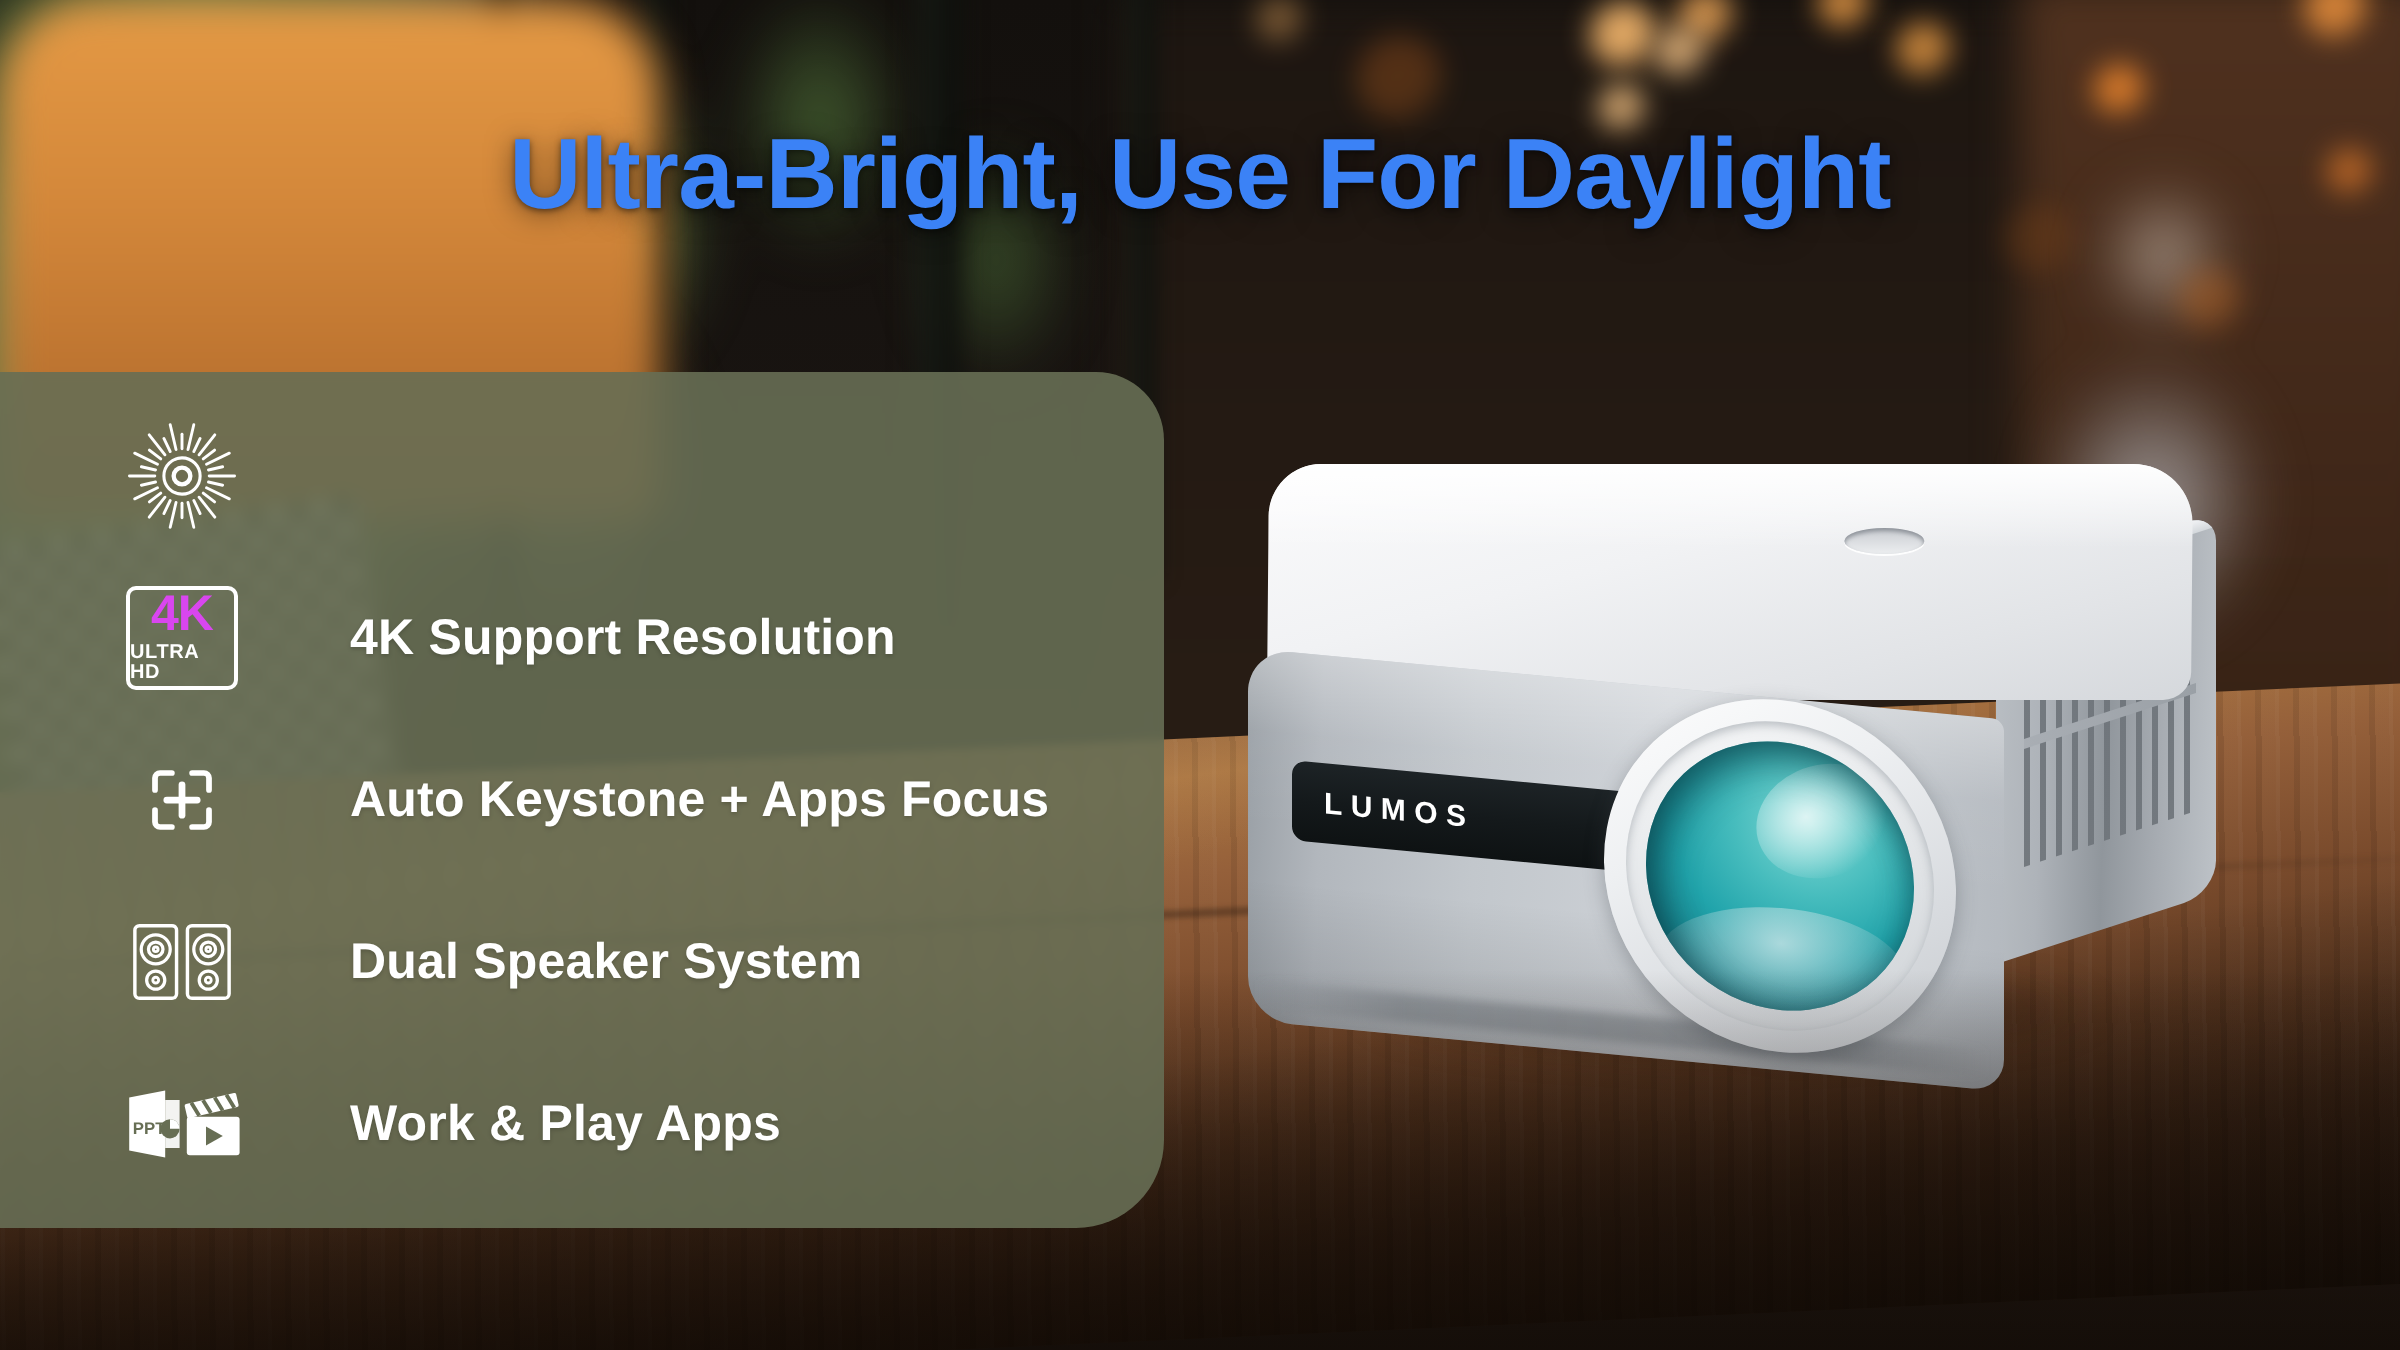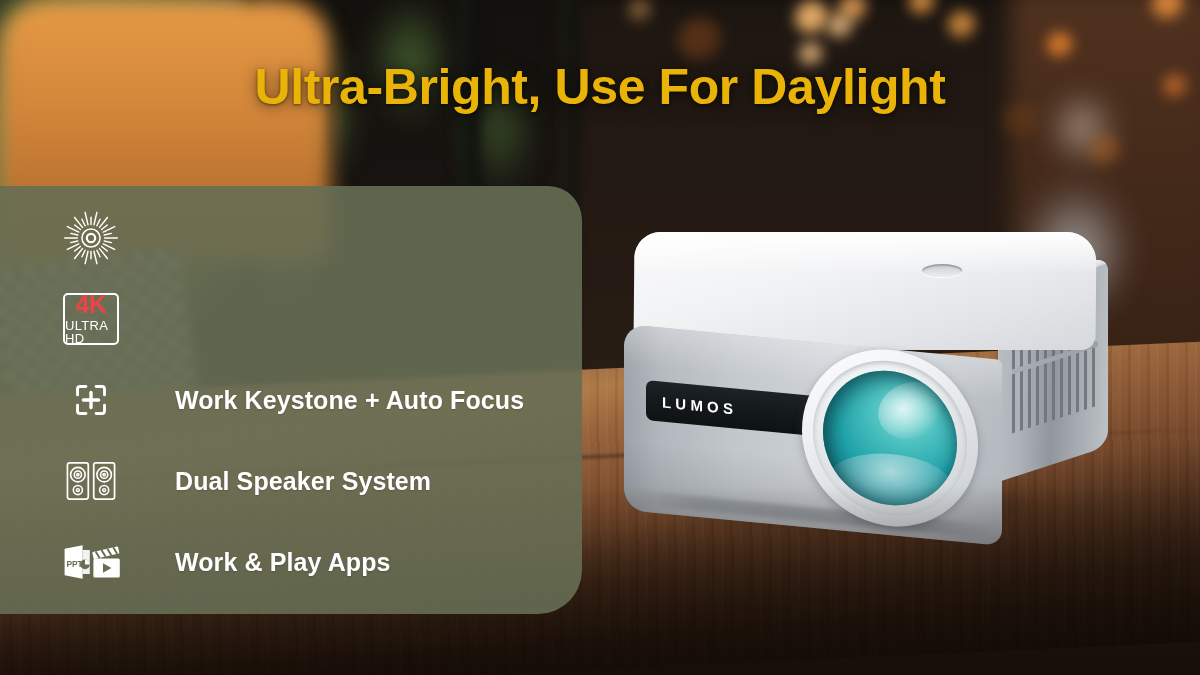--- a/index.html
+++ b/index.html
@@ -162,21 +162,21 @@
   }
 
   
   .headline {
     position: absolute;
     left: 0; top: 58px; width: 1200px;
     text-align: center;
     font-size: 50px;
     font-weight: 700;
     letter-spacing: -0.4px;
-    color: #eab308;
+    color: #3b82f6;
     text-shadow: 0 2px 14px rgba(0,0,0,0.55), 0 1px 3px rgba(0,0,0,0.5);
     white-space: nowrap;
   }
 
   
   .feature-panel {
     position: absolute;
     left: -40px; top: 186px;
     width: 622px; height: 428px;
     background: rgba(103,110,84,0.90);
@@ -213,25 +213,25 @@
   
   .badge4k {
     width: 56px; height: 52px;
     border: 2.5px solid #ffffff;
     border-radius: 5px;
     display: flex; flex-direction: column;
     align-items: center; justify-content: center;
     line-height: 1;
   }
   .badge4k .b-main {
-    font-size: 25px; font-weight: 700; color: #ef4444;
+    font-size: 25px; font-weight: 700; color: #d946ef;
     letter-spacing: -0.5px; margin-top: -1px;
   }
   .badge4k .b-sub {
-    font-size: 13px; font-weight: 400; color: #fff;
+    font-size: 10px; font-weight: 700; color: #fff;
     letter-spacing: 0.3px; margin-top: 2px;
   }
 
   
   .projector { position: absolute; left: 612px; top: 232px; width: 512px; height: 300px; }
 
   .proj-shadow {
     position: absolute; left: 18px; top: 244px; width: 470px; height: 58px;
     background: radial-gradient(ellipse 50% 50% at 50% 50%, rgba(24,12,5,0.72) 0%, rgba(24,12,5,0.3) 55%, rgba(0,0,0,0) 80%);
     filter: blur(9px);
@@ -483,33 +483,34 @@
             </svg>
           </div>
         </div>
         <div class="feature-row" style="top: 103px;">
           <div class="feature-icon">
             <div class="badge4k">
               <div class="b-main">4K</div>
               <div class="b-sub">ULTRA HD</div>
             </div>
           </div>
+          <div class="feature-label">4K Support Resolution</div>
         </div>
         <div class="feature-row" style="top: 184px;">
           <div class="feature-icon">
             <svg width="54" height="54" viewBox="0 0 64 64" fill="none" stroke="#ffffff" stroke-width="2" stroke-linecap="round">
               <path d="M16 26 V19 a3 3 0 0 1 3 -3 H26" stroke-width="3.4" stroke-linejoin="round"></path>
               <path d="M38 16 H45 a3 3 0 0 1 3 3 V26" stroke-width="3.4" stroke-linejoin="round"></path>
               <path d="M48 38 V45 a3 3 0 0 1 -3 3 H38" stroke-width="3.4" stroke-linejoin="round"></path>
               <path d="M26 48 H19 a3 3 0 0 1 -3 -3 V38" stroke-width="3.4" stroke-linejoin="round"></path>
               <line x1="32" y1="23" x2="32" y2="41" stroke-width="4"></line>
               <line x1="23" y1="32" x2="41" y2="32" stroke-width="4"></line>
             </svg>
           </div>
-          <div class="feature-label">Work Keystone + Auto Focus</div>
+          <div class="feature-label">Auto Keystone + Apps Focus</div>
         </div>
         <div class="feature-row" style="top: 346px;">
           <div class="feature-icon">
             <svg width="60" height="40" viewBox="0 0 100 64" fill="none">
               <path d="M6 10 L36 4 V60 L6 54 Z" fill="#ffffff"></path>
               <path d="M36 12 H48 V52 H36" fill="#ffffff" opacity="0.92"></path>
               <text x="9" y="40" font-family="Liberation Sans, sans-serif" font-size="14" font-weight="700" fill="#676E54">PPT</text>
               <circle cx="40" cy="36" r="8" fill="#676E54"></circle>
               <path d="M40 28 A8 8 0 0 1 48 36 L40 36 Z" fill="#ffffff"></path>
               <g transform="rotate(-13 78 22)">

